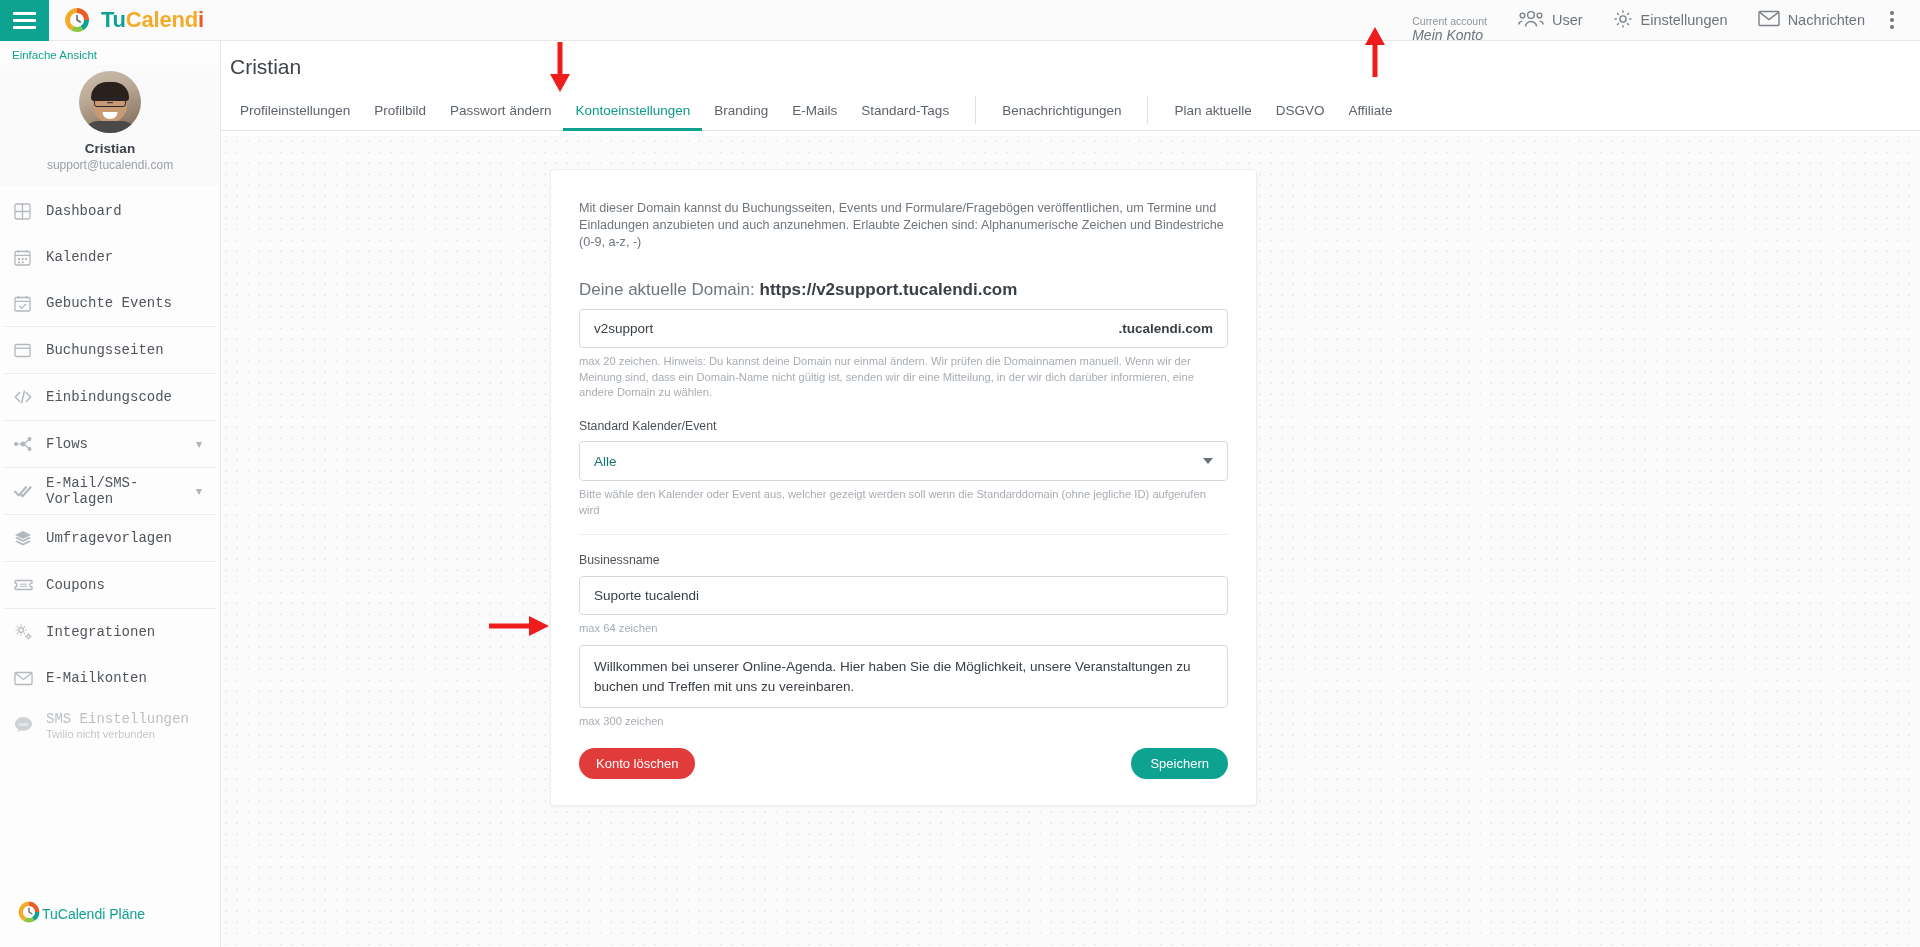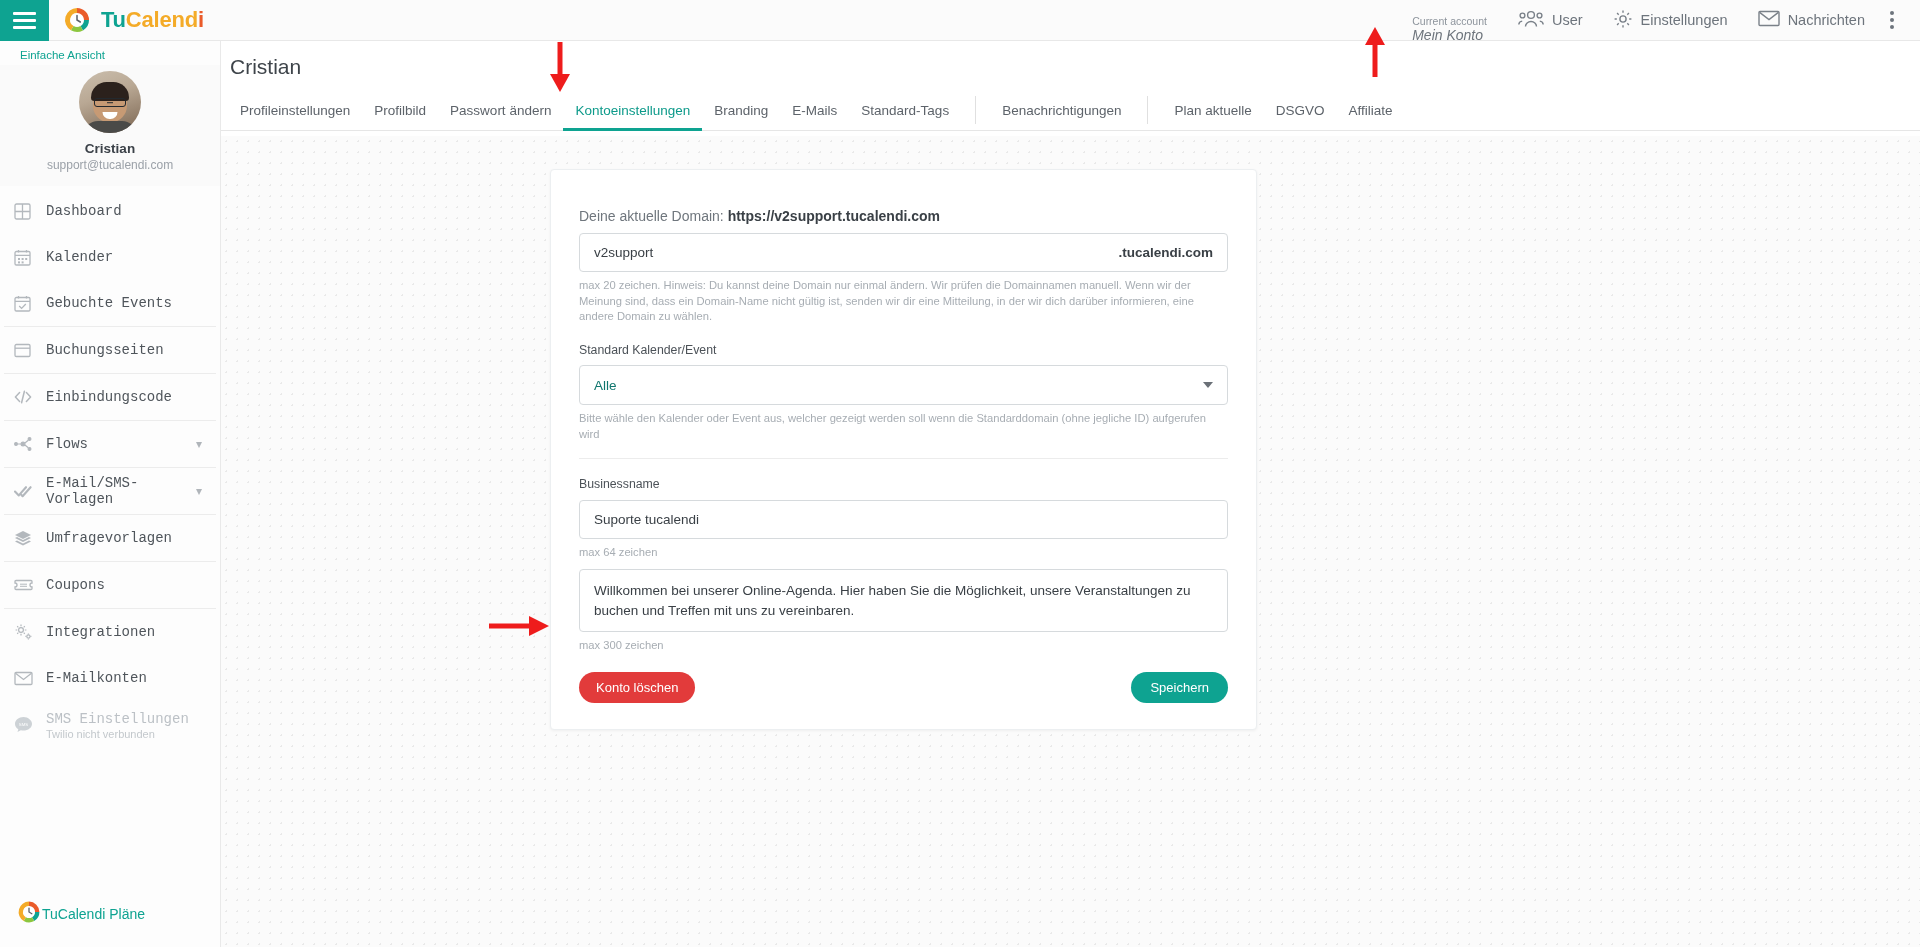--- a/index.html
+++ b/index.html
@@ -40,21 +40,21 @@
   }
   .kebab { display:flex; flex-direction: column; gap:3px; padding: 0 16px 0 10px; cursor:pointer;}
   .kebab i { width: 4px; height: 4px; border-radius: 50%; background: #6d747c; display:block;}
 
   
   .sidebar {
     position: absolute; top: 41px; left: 0; width: 221px; height: 906px;
     background: #fdfdfd; border-right: 1px solid #e9e9e9;
     display: flex; flex-direction: column;
   }
-  .simple-view { font-size: 11.5px; color: #0ea391; padding: 8px 0 4px 20px; }
+  .simple-view { font-size: 11.5px; color: #0ea391; padding: 8px 0 4px 12px; }
   .profile { padding: 6px 0 14px 0; text-align: center; background: #fafafa; }
   .avatar {
     width: 62px; height: 62px; border-radius: 50%; margin: 0 auto 8px;
     background: linear-gradient(160deg,#cbbfae 0%,#b9a894 40%,#7a6450 100%);
     position: relative; overflow: hidden;
   }
   .avatar .face {
     position:absolute; left:50%; top:52%; transform:translate(-50%,-50%);
     width: 34px; height: 38px; border-radius: 46% 46% 44% 44%;
     background: #c79a74;
@@ -119,21 +119,21 @@
     background-image: radial-gradient(#e9e9e9 1px, transparent 1px);
     background-size: 11px 11px;
   }
   .card {
     position: absolute; left: 329px; top: 33px; width: 707px;
     background: #fff; border: 1px solid #eceff1; border-radius: 4px;
     box-shadow: 0 1px 3px rgba(0,0,0,0.05);
     padding: 30px 28px 26px 28px;
   }
   .desc { font-size: 12.6px; color: #6f767d; line-height: 1.35; }
-  .curdom { font-size: 14px; color: #6f767d; margin-top: 8px; }
+  .curdom { font-size: 17px; color: #6f767d; margin-top: 29px; }
   .curdom b { color: #3a4046; }
   .field {
     margin-top: 9px; height: 39px; border: 1px solid #d6dadd; border-radius: 4px;
     display: flex; align-items: center; padding: 0 14px; background: #fff;
     font-size: 13.5px; color: #3a4046;
   }
   .field .suffix { margin-left: auto; font-weight: bold; color: #3a4046; font-size: 13.5px; }
   .hint { font-size: 11.2px; color: #a7adb3; margin-top: 6px; line-height: 1.4; }
   .lbl { font-size: 12.3px; color: #4c5258; margin-top: 18px; }
   .selectbox {
@@ -423,20 +423,21 @@
     <div class="tab">Benachrichtigungen</div>
     <div class="tabdiv"></div>
     <div class="tab">Plan aktuelle</div>
     <div class="tab">DSGVO</div>
     <div class="tab">Affiliate</div>
   </div>
 
   <div class="canvas">
     <div class="card">
 
+      <div class="desc">Mit dieser Domain kannst du Buchungsseiten, Events und Formulare/Fragebögen veröffentlichen, um Termine und Einladungen anzubieten und auch anzunehmen. Erlaubte Zeichen sind: Alphanumerische Zeichen und Bindestriche (0-9, a-z, -)</div>
 
       <div class="curdom">
         <span>Deine aktuelle Domain:</span>
         <b>https://v2support.tucalendi.com</b>
       </div>
 
       <div class="field">
         <span>v2support</span>
         <span class="suffix">.tucalendi.com</span>
       </div>

